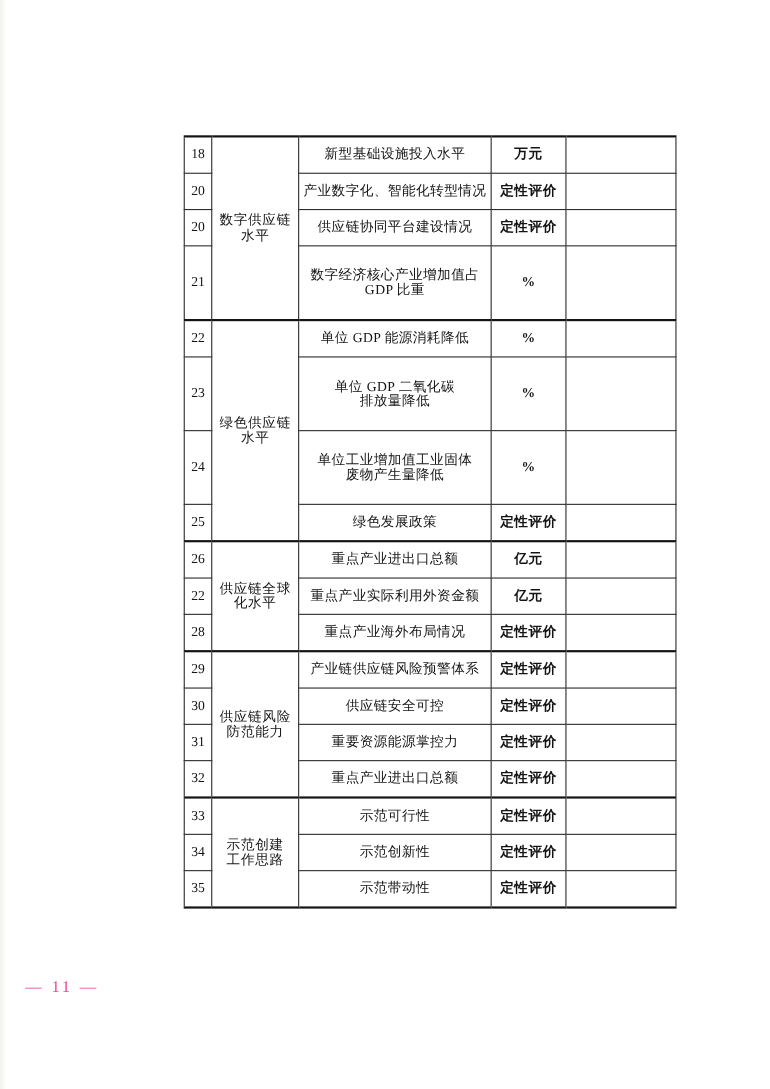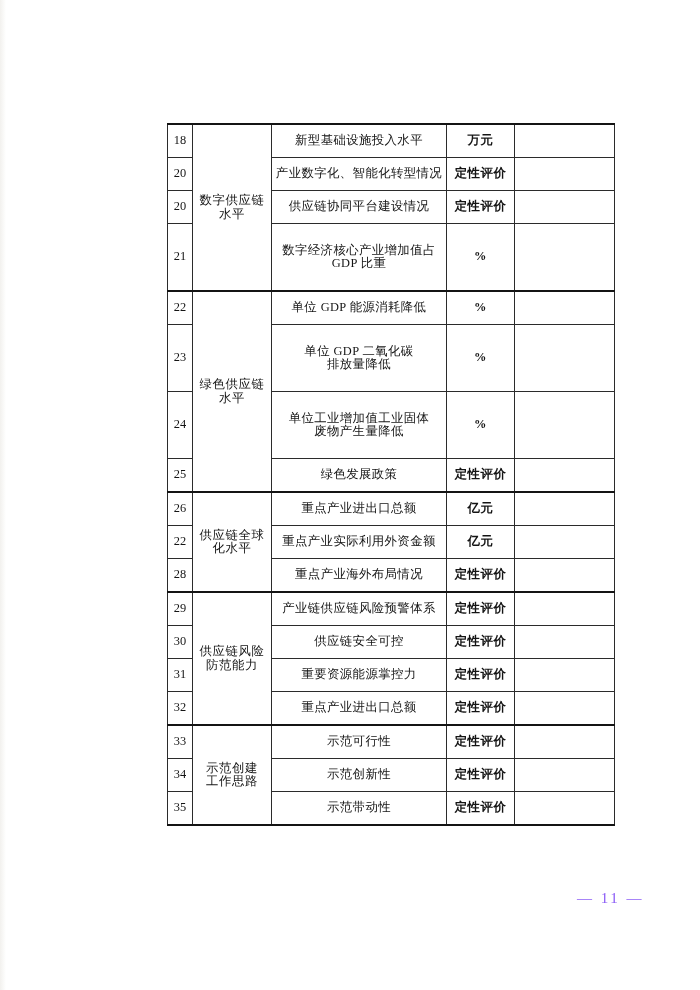--- a/index.html
+++ b/index.html
@@ -67,25 +67,25 @@
   .ind-two   { line-height: 2.25; }
   .unit-cell { letter-spacing: .5px; font-weight: bold; }
   .val-cell  { }
 
   
   .page-number {
     position: absolute;
     left: 0;
     top: 890px;
     width: 644px;
-    text-align: right;
     font-size: 15px;
     letter-spacing: 2.5px;
-    color: #8b5cf6;
+    color: #ec4899;
     font-family: "Liberation Serif", serif;
+    padding-left: 23px;
   }
 </style>
 </head>
 <body>
 
 <div class="page-scan-edge"></div>
 
 <div class="page">
 
   <table class="indicator-table">

